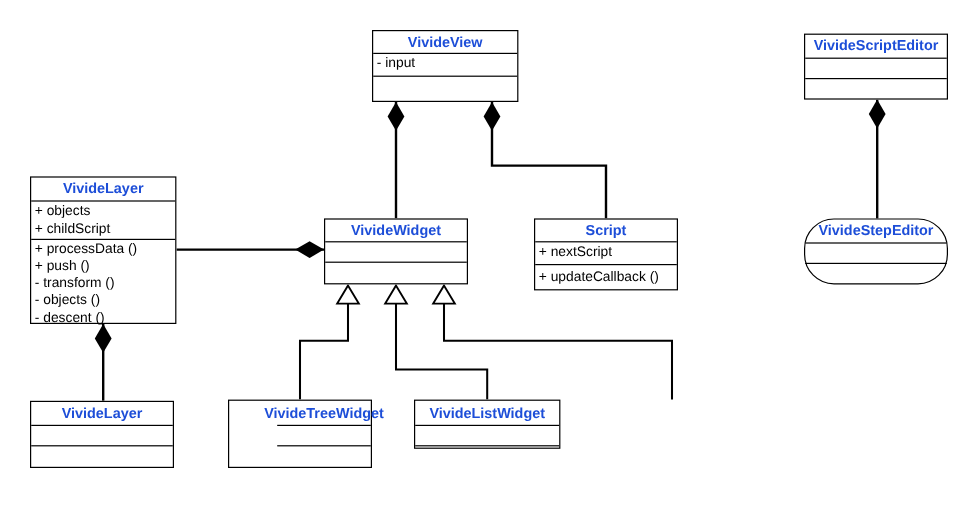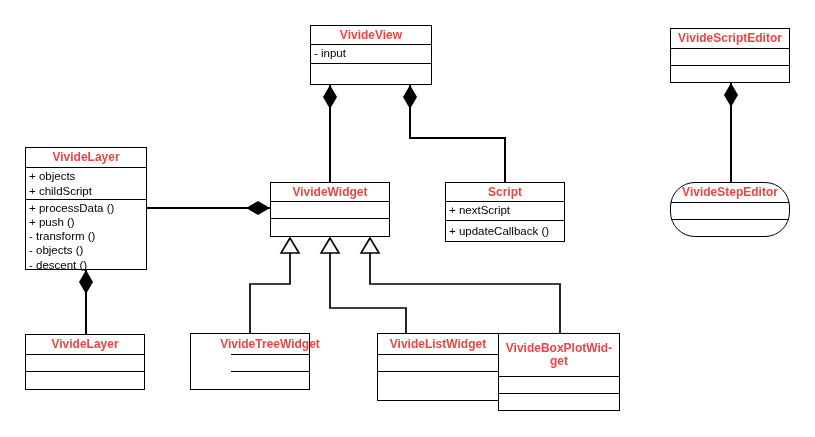--- a/index.html
+++ b/index.html
@@ -33,21 +33,21 @@
   .uml-title {
     box-sizing: border-box;
     font-weight: bold;
     font-size: 12px;
     line-height: 13px;
     text-align: center;
     display: flex;
     align-items: center;
     justify-content: center;
     white-space: pre-line;
-    color: #ef4444;
+    color: #1d4ed8;
   }
   .uml-section {
     box-sizing: border-box;
     border-top: 1.3px solid #000000;
     font-size: 11.5px;
     line-height: 14.5px;
     padding: 1px 3px 0 3px;
     color: #000000;
   }
   .uml-section.grow { flex: 1 1 auto; }
@@ -157,26 +157,20 @@
     <div class="uml-section" style="flex:0 0 17px;"></div>
     <div class="uml-section grow"></div>
   </div>
 
   <div class="uml-class" style="left:190px;top:333px;width:120px;height:57px;padding-left:40px;">
     <div class="uml-title" style="flex:0 0 20px;">VivideTreeWidget</div>
     <div class="uml-section" style="flex:0 0 17px;"></div>
     <div class="uml-section grow"></div>
   </div>
 
-  <div class="uml-class" style="left:345px;top:333px;width:122px;height:68px;margin-left:32px;">
+  <div class="uml-class" style="left:345px;top:333px;width:122px;height:41px;">
     <div class="uml-title" style="flex:0 0 20px;">VivideListWidget</div>
     <div class="uml-section" style="flex:0 0 17px;"></div>
     <div class="uml-section grow"></div>
   </div>
 
-  <div class="uml-class" style="left:498px;top:333px;width:122px;height:78px;">
-    <div class="uml-title" style="flex:0 0 42px;">VivideBoxPlotWid-
-get</div>
-    <div class="uml-section" style="flex:0 0 17px;"></div>
-    <div class="uml-section grow"></div>
-  </div>
 
 </div>
 
 </body></html>

